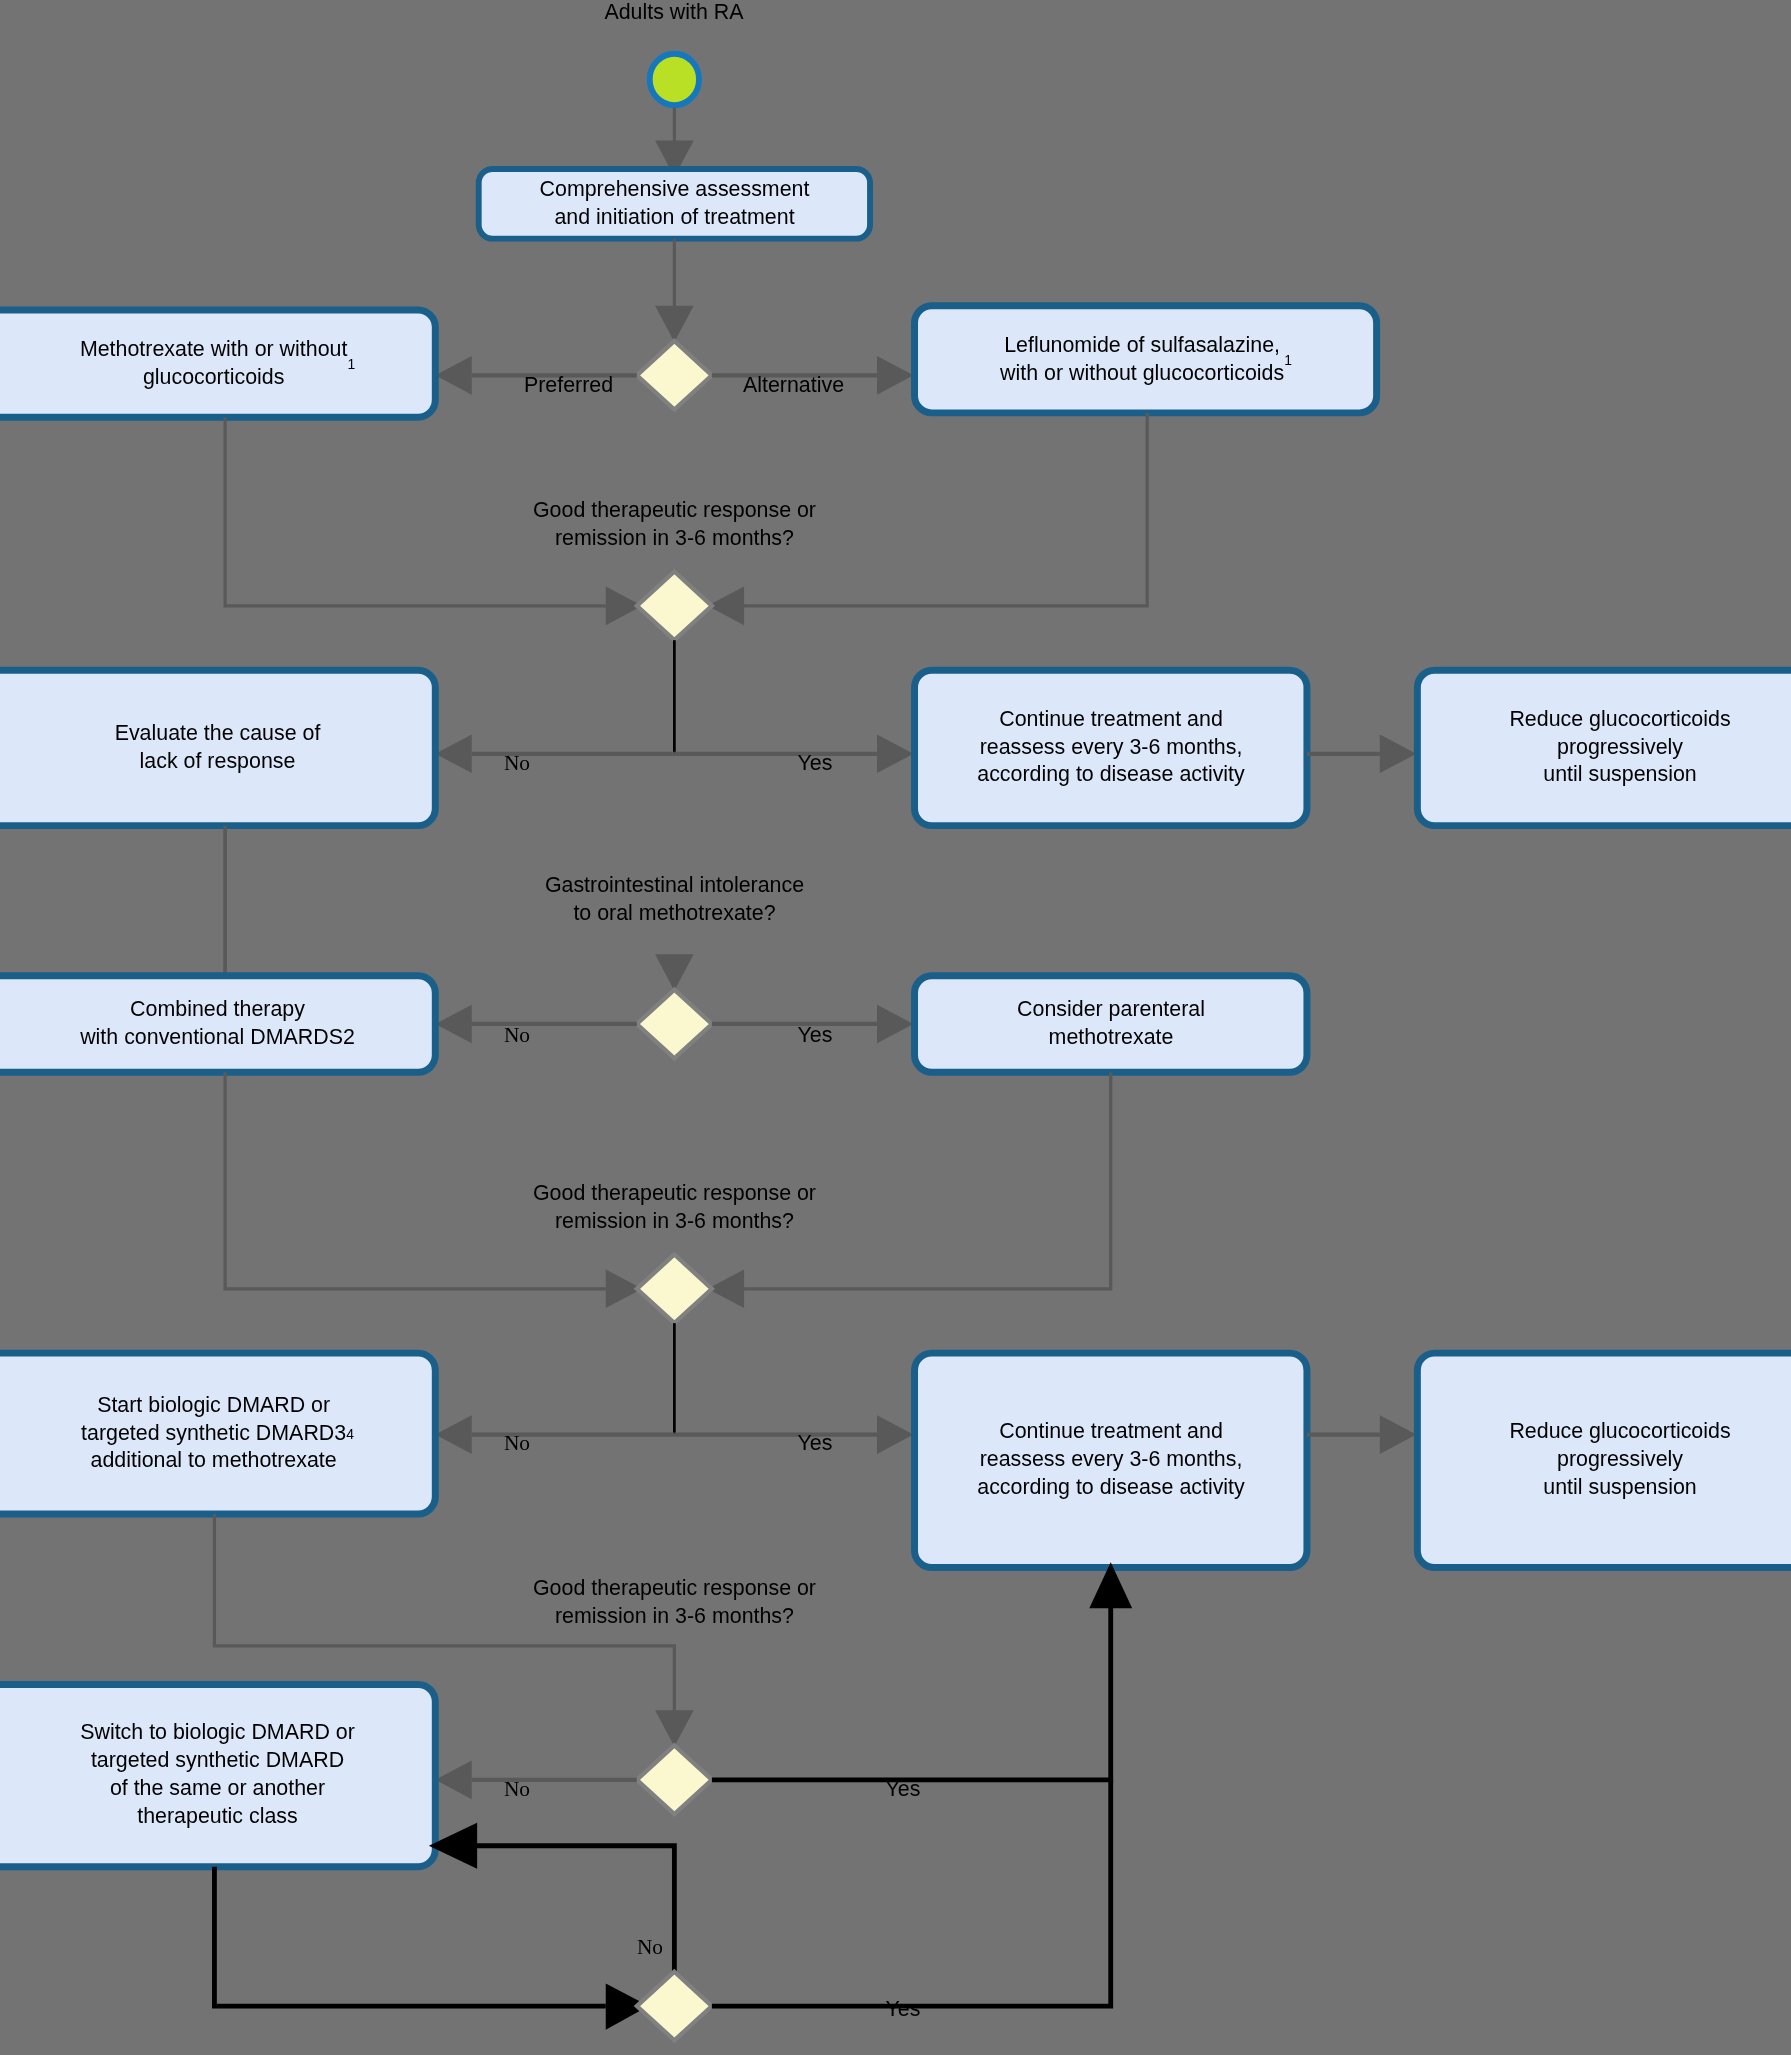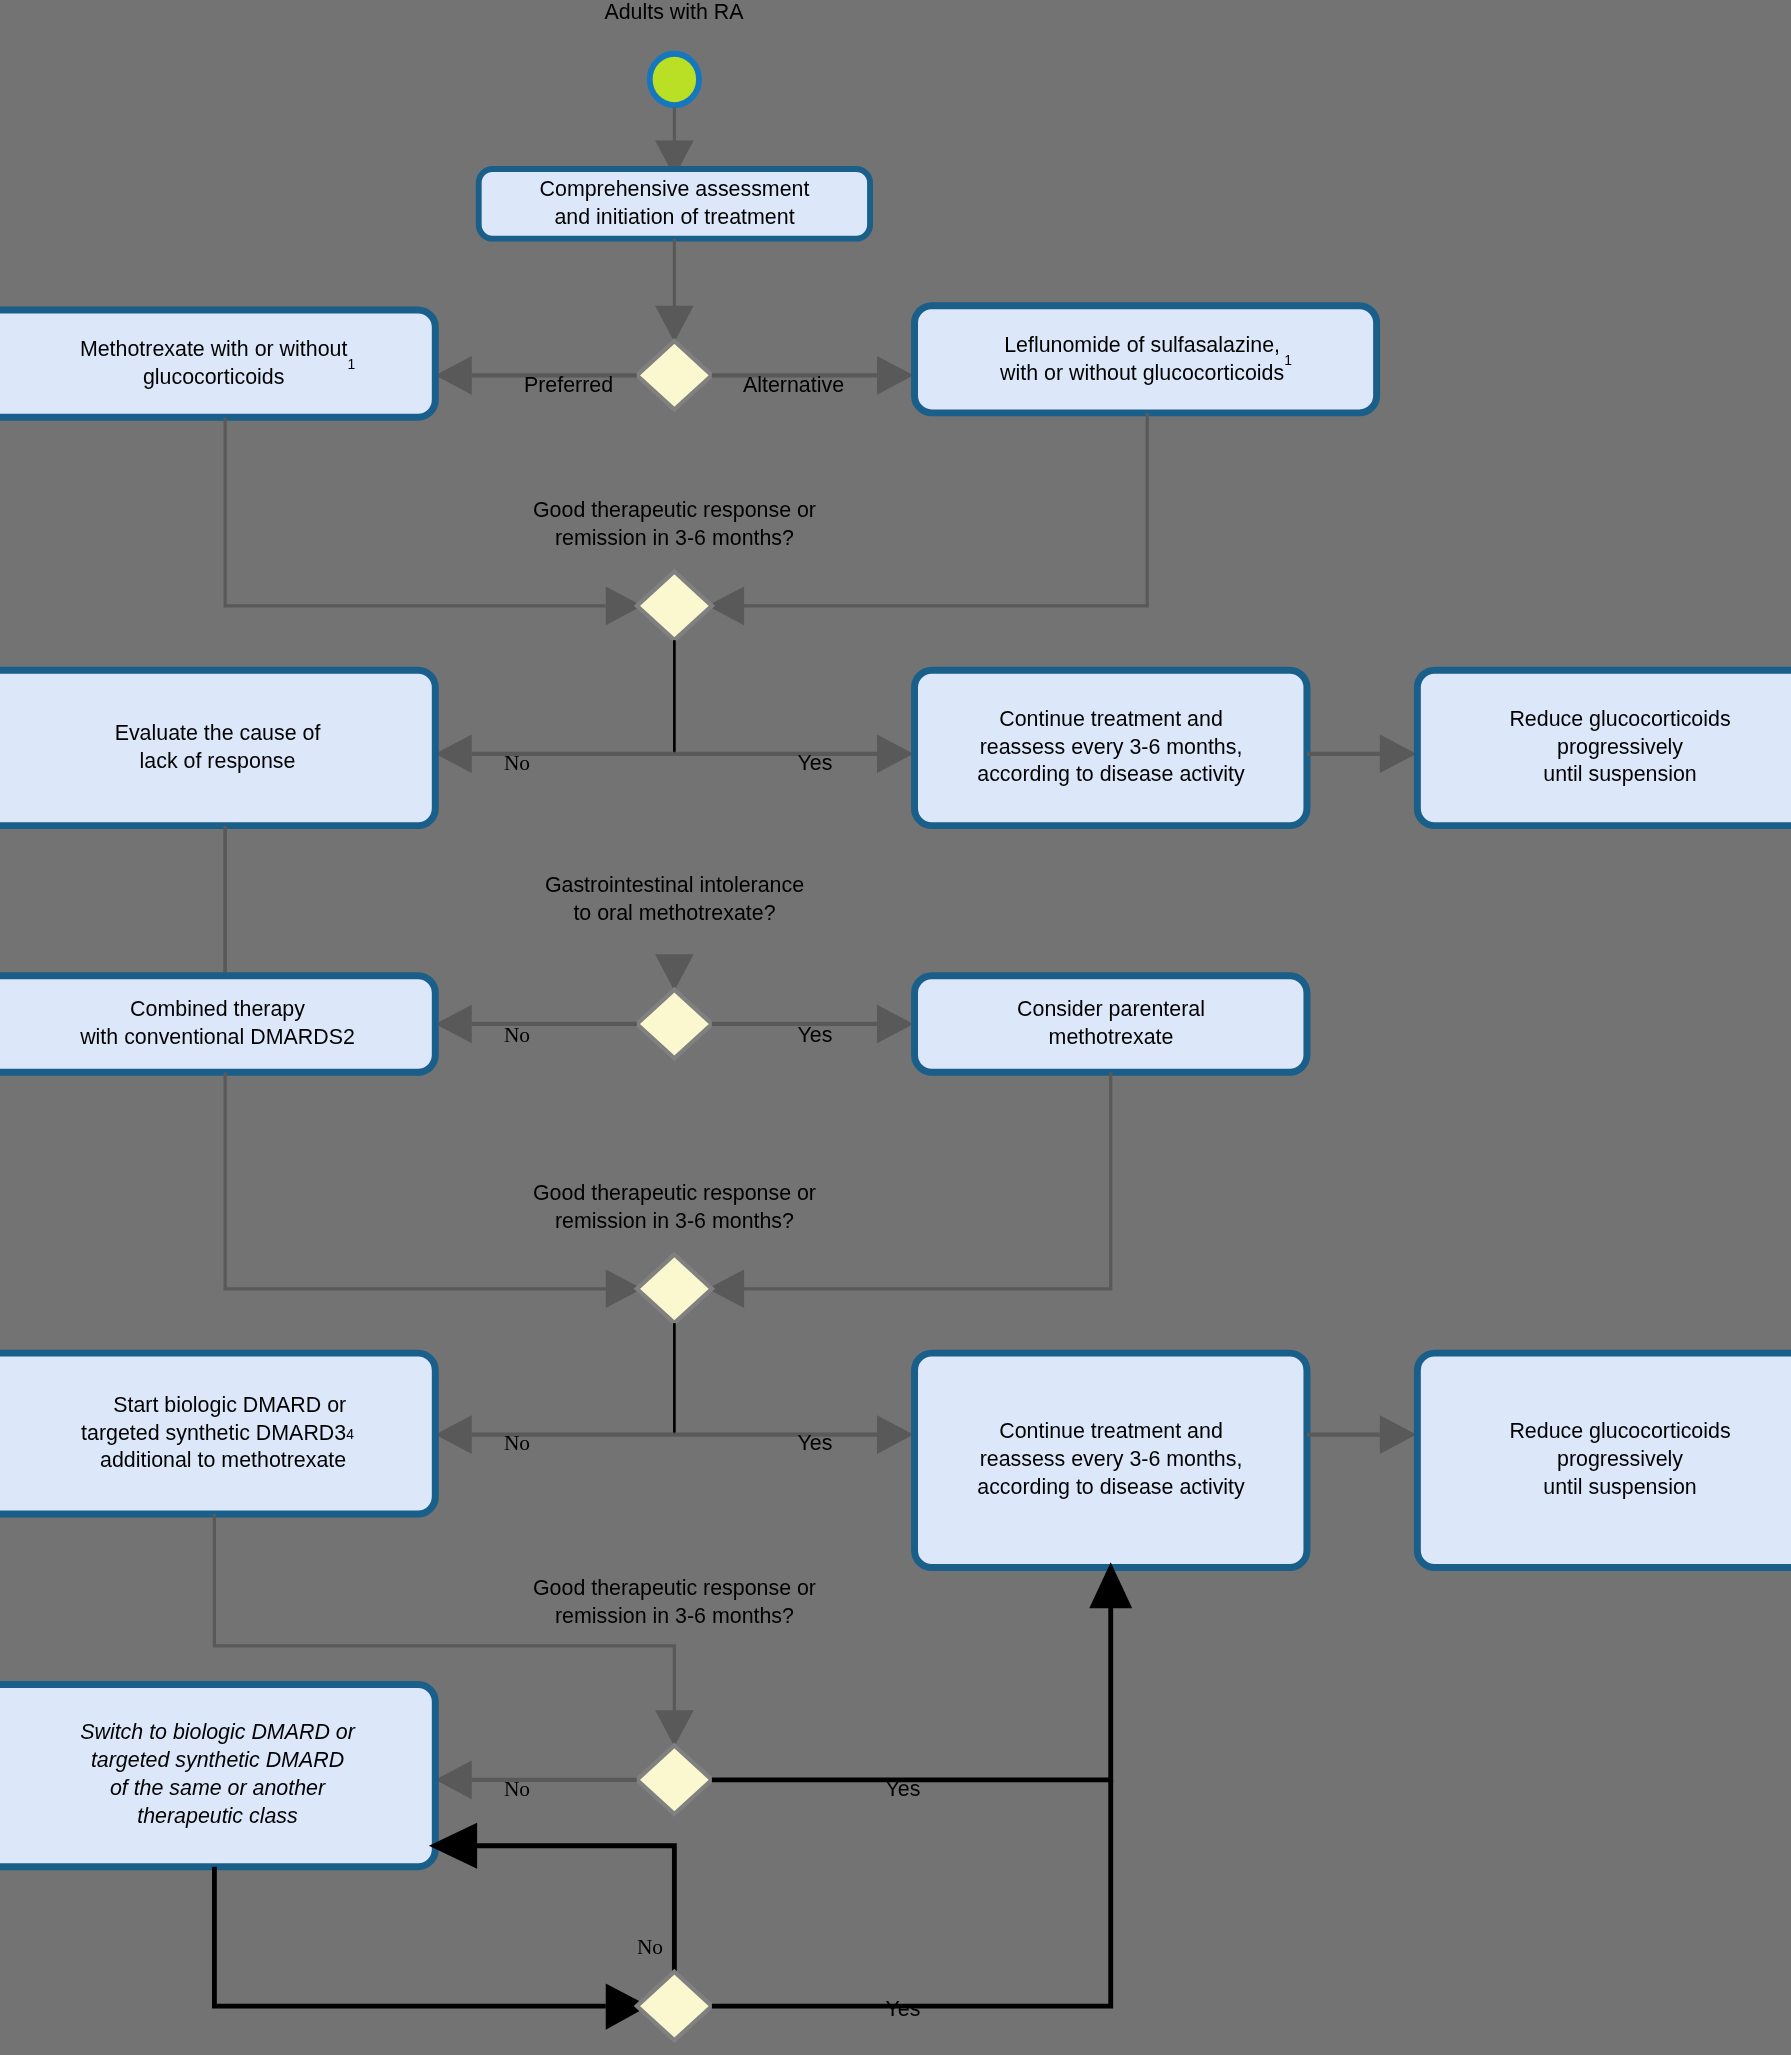--- a/index.html
+++ b/index.html
@@ -250,33 +250,33 @@
   <div class="node-label" style="left:1417px;top:670px;width:406px;height:155px;font-size:21.4px;">Reduce glucocorticoids
 progressively
 until suspension</div>
 
   <div class="node-label" style="left:0px;top:976px;width:435px;height:96px;font-size:21.4px;">Combined therapy
 with conventional DMARDS2</div>
 
   <div class="node-label" style="left:915px;top:976px;width:392px;height:96px;font-size:21.4px;">Consider parenteral
 methotrexate</div>
 
-  <div class="node-label" style="left:0px;top:1353px;width:435px;height:161px;font-size:21.4px;text-align:right;"><span>Start biologic DMARD or
+  <div class="node-label" style="left:0px;top:1353px;width:435px;height:161px;font-size:21.4px;"><span>Start biologic DMARD or
 targeted synthetic DMARD3
 additional to methotrexate</span><sup>4</sup></div>
 
   <div class="node-label" style="left:915px;top:1353px;width:392px;height:214px;font-size:21.4px;">Continue treatment and
 reassess every 3-6 months,
 according to disease activity</div>
 
   <div class="node-label" style="left:1417px;top:1353px;width:406px;height:214px;font-size:21.4px;">Reduce glucocorticoids
 progressively
 until suspension</div>
 
-  <div class="node-label" style="left:0px;top:1684px;width:435px;height:182px;font-size:21.4px;font-style:italic;">Switch to biologic DMARD or
+  <div class="node-label" style="left:0px;top:1684px;width:435px;height:182px;font-size:21.4px;">Switch to biologic DMARD or
 targeted synthetic DMARD
 of the same or another
 therapeutic class</div>
 
   <div class="node-label" style="left:460px;top:493px;width:429px;height:64px;font-size:21.4px;">Good therapeutic response or
 remission in 3-6 months?</div>
 
   <div class="node-label" style="left:460px;top:868px;width:429px;height:64px;font-size:21.4px;">Gastrointestinal intolerance
 to oral methotrexate?</div>
 

